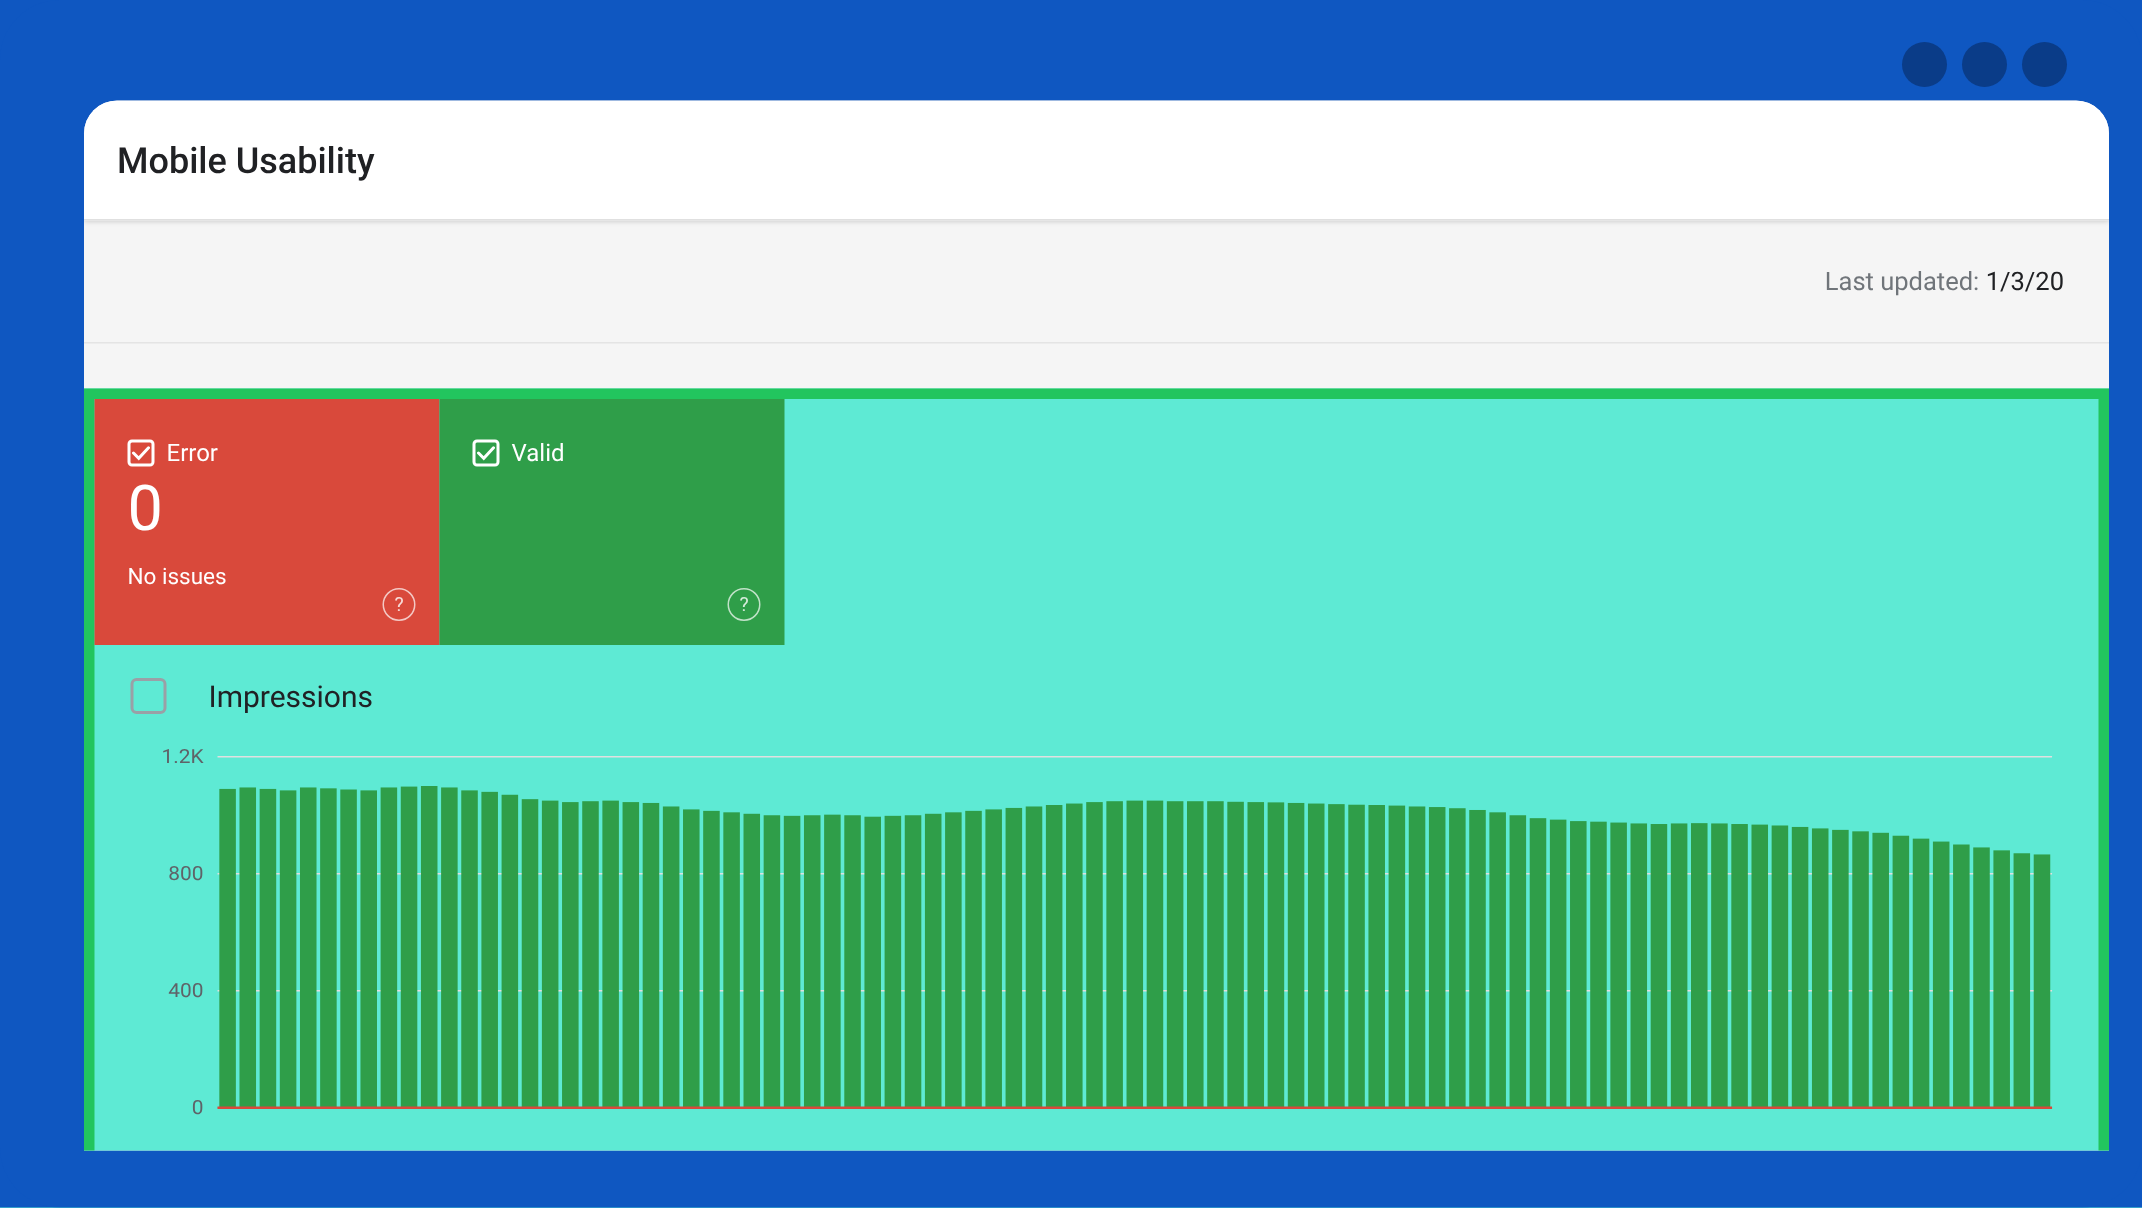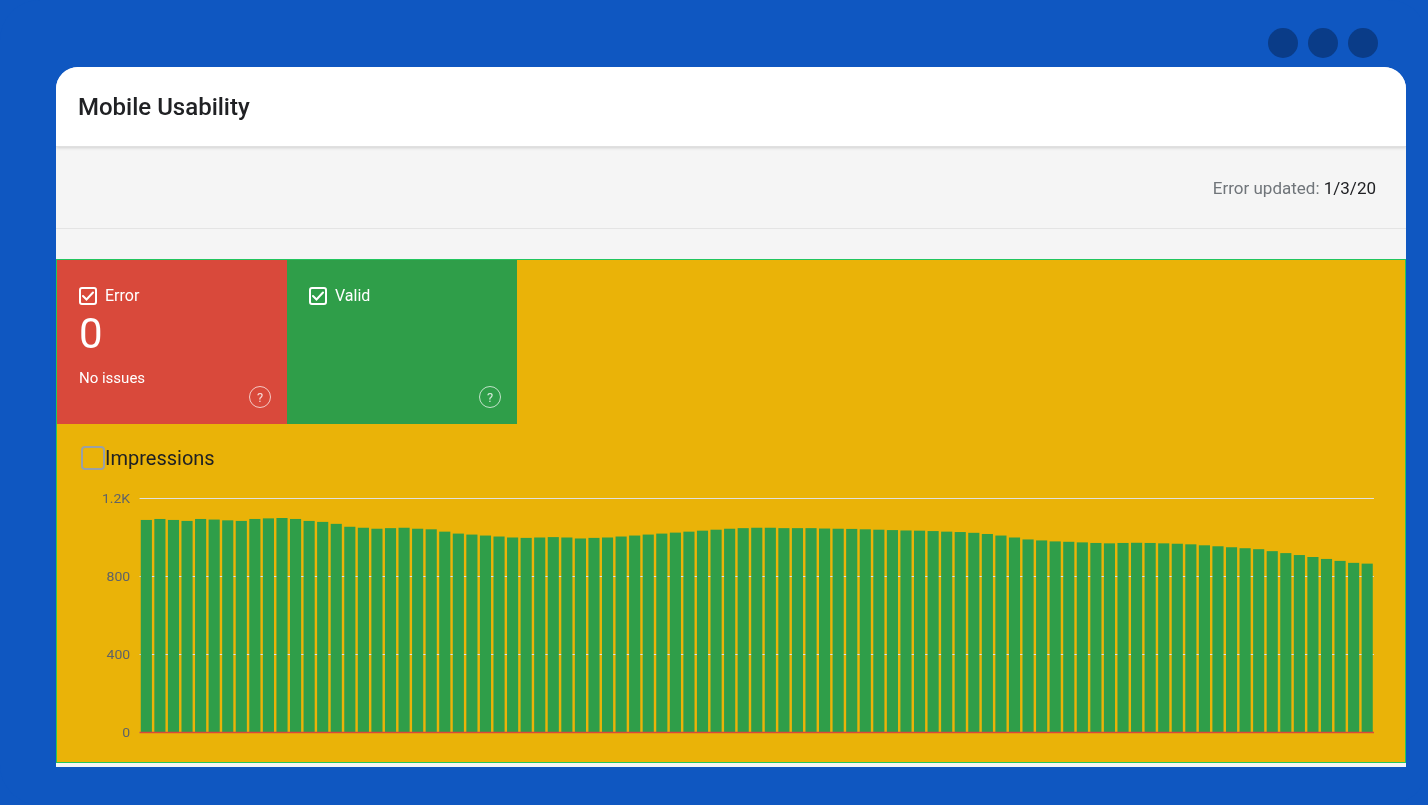--- a/index.html
+++ b/index.html
@@ -78,22 +78,22 @@
     margin-left: 4px;
     vertical-align: middle;
   }
   .body-area {
     display: flex;
     justify-content: center;
     padding-top: 30px;
   }
   .card {
     width: 1352px;
-    background: #eab308;
-    border: 1px solid #22c55e;
+    background: #5eead4;
+    border: 7px solid #22c55e;
   }
   .tiles {
     display: flex;
   }
   .tile {
     width: 230px;
     height: 164px;
     padding: 26px 22px 18px 22px;
     color: #fff;
     position: relative;
@@ -122,21 +122,21 @@
     position: absolute; right: 16px; bottom: 16px;
     width: 22px; height: 22px;
     border: 1.5px solid rgba(255,255,255,0.7);
     border-radius: 50%;
     display: flex; align-items: center; justify-content: center;
     font-size: 13px; color: rgba(255,255,255,0.8);
   }
   .impressions-row {
     display: flex; align-items: center;
     padding: 22px 24px;
-    gap: 0;
+    gap: 28px;
   }
   .impressions-row .cb {
     width: 24px; height: 24px;
     border: 2px solid #9aa0a6;
     border-radius: 4px;
   }
   .impressions-row .txt {
     font-size: 20px; color: #202124;
   }
   .chart-wrap {
@@ -164,21 +164,21 @@
   </div>
 
   <div class="content-window">
 
     <div class="header">
       <h1>Mobile Usability</h1>
     </div>
 
     <div class="meta-row">
       <div>
-        <span class="lbl">Error updated: </span>
+        <span class="lbl">Last updated: </span>
         <span class="val">1/3/20</span>
       </div>
     </div>
 
     <div class="body-area">
       <div class="card">
 
         <div class="tiles">
           <div class="tile error">
             <div class="tile-top">

